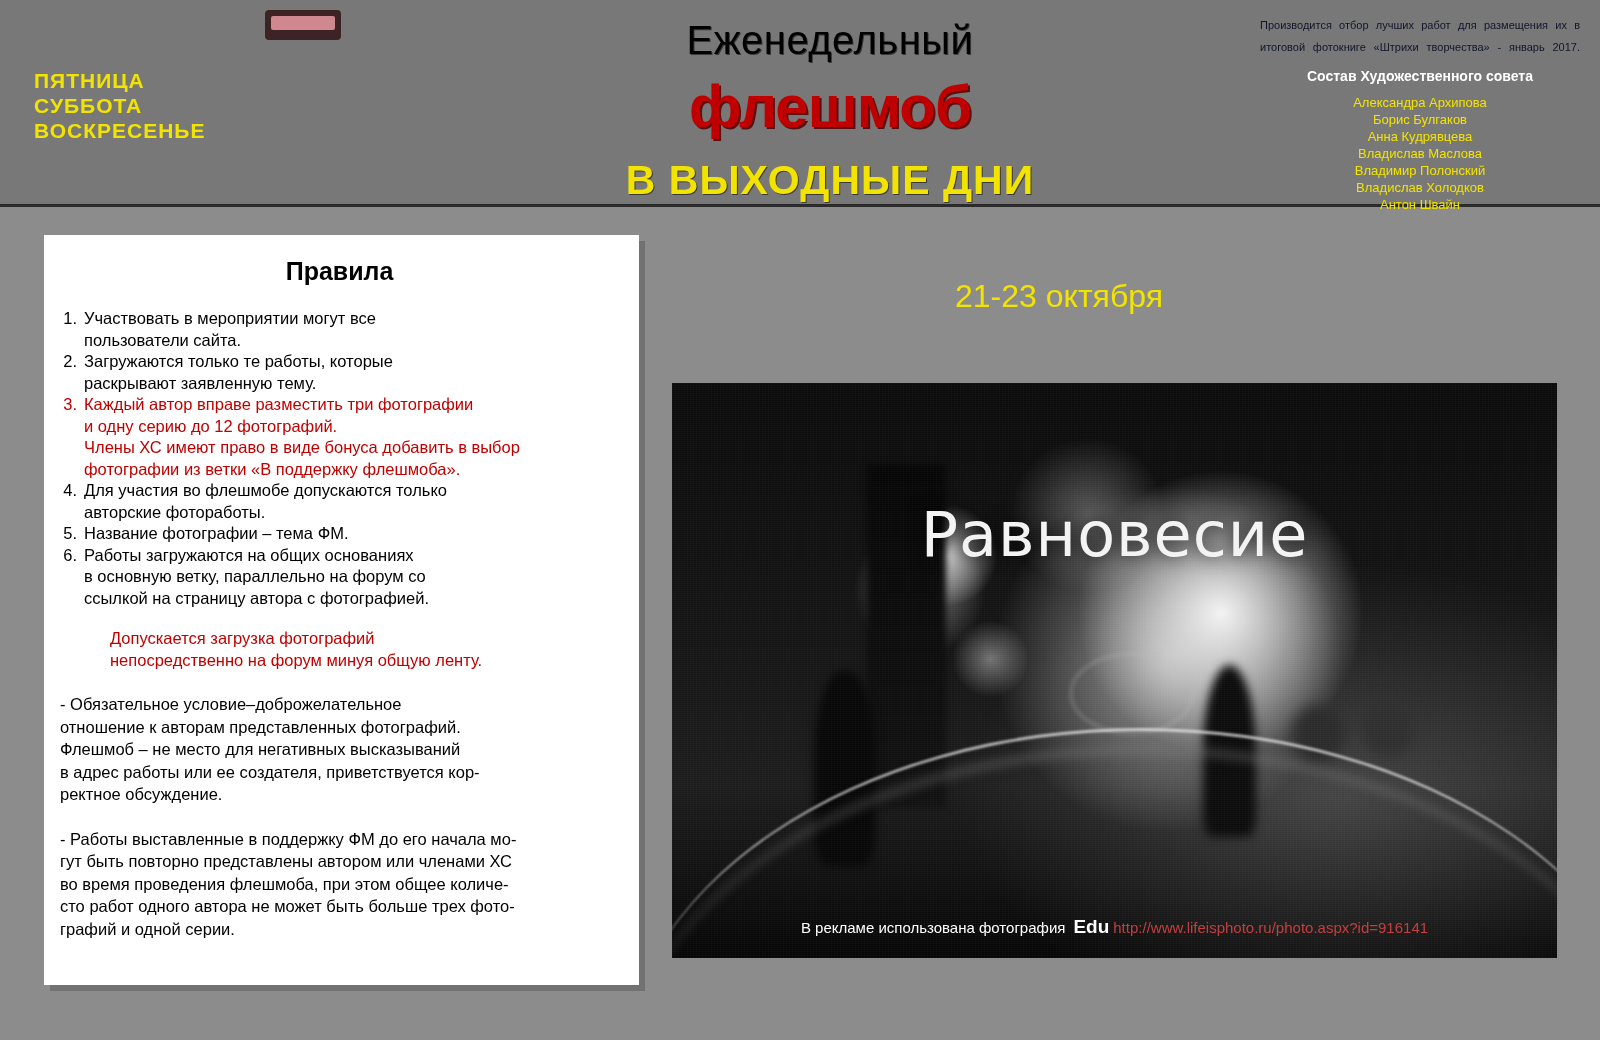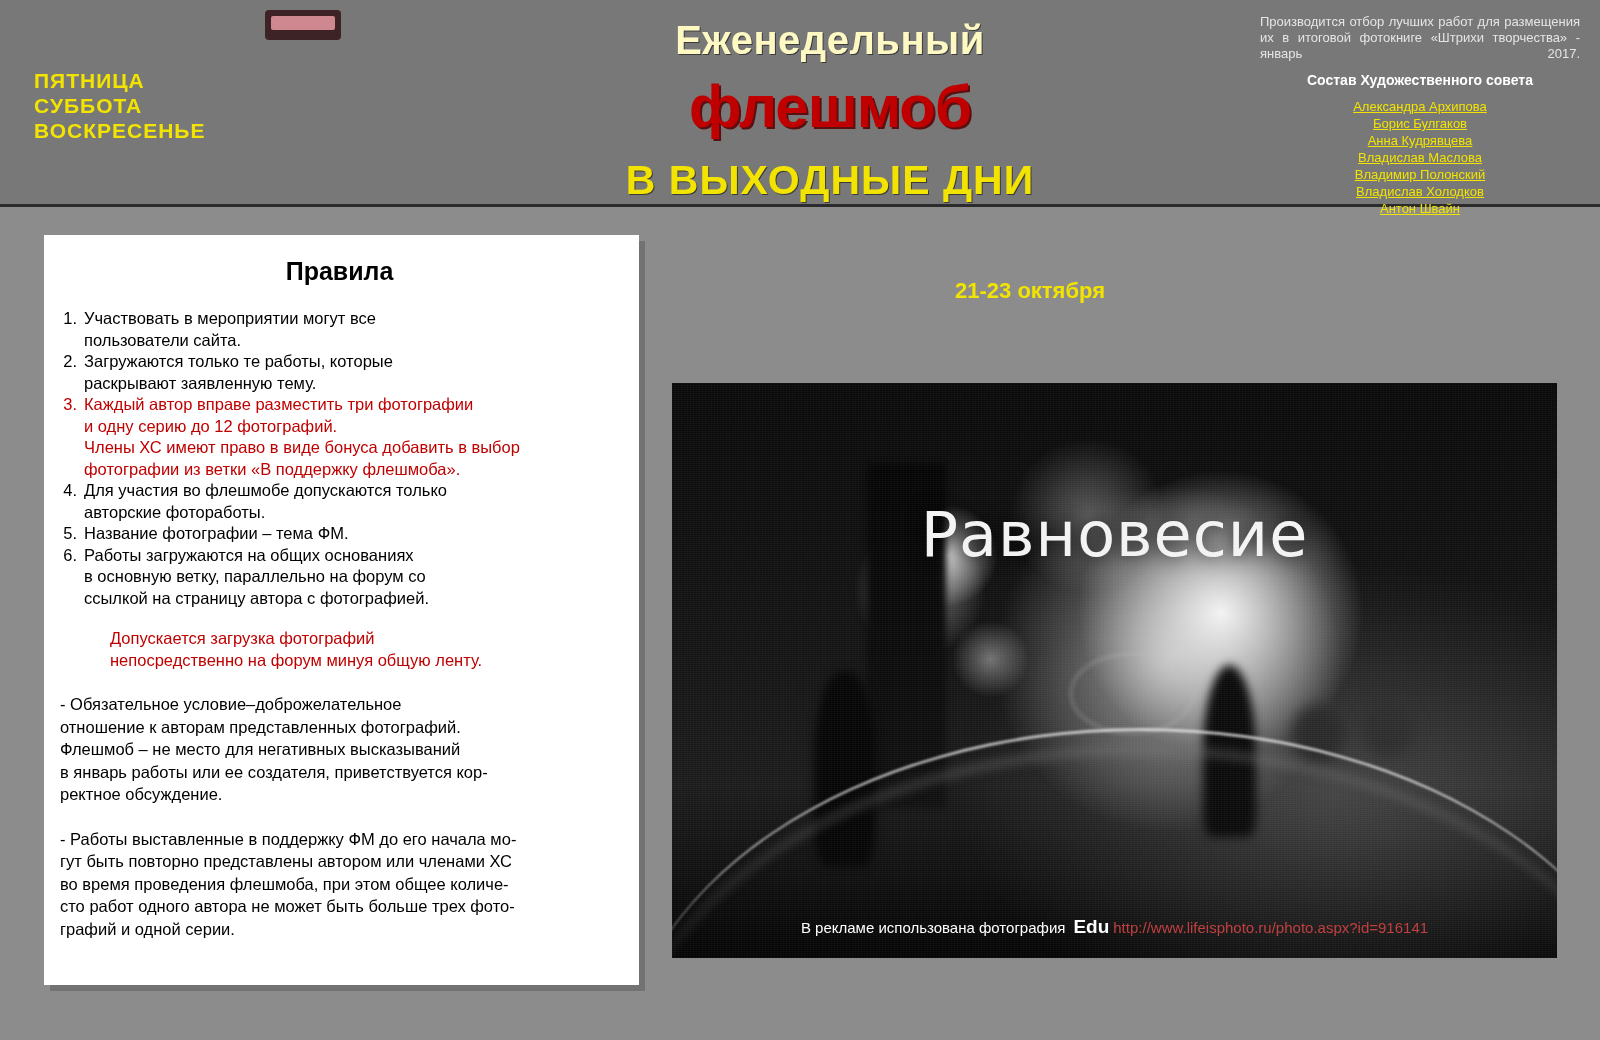--- a/index.html
+++ b/index.html
@@ -67,42 +67,42 @@
   .cam-dot2 { position: absolute; left: 52px; top: 52px; width: 20px; height: 20px; background: #8f4b53; border-radius: 50%; }
   .cam-grip { position: absolute; left: 14px; top: 36px; width: 48px; height: 11px; background: #c4747f; border-radius: 3px; }
   .cam-grip2 { position: absolute; left: 14px; top: 115px; width: 48px; height: 44px; background: #b2636d; border-radius: 4px; }
   .cam-grip2 .gline { height: 4px; background: #8f4b53; margin: 6px 6px 0 6px; border-radius: 2px; }
   .cam-bar { position: absolute; left: 24px; top: 66px; width: 14px; height: 48px; background: #f0cfd3; border-radius: 4px; }
   .cam-flash { position: absolute; left: 206px; top: 36px; width: 30px; height: 20px; background: #e9b9bf; border-radius: 3px; }
 
   
   .title-block { position: absolute; left: 470px; top: 18px; width: 720px; text-align: center; }
   .t-line1 {
-    color: #fef9c3; font-weight: bold; font-size: 40px; letter-spacing: 0.5px;
+    color: #000000; font-weight: normal; font-size: 40px; letter-spacing: 0.5px;
     text-shadow: 1px 1px 0 #3a3a3a;
   }
   .t-line2 {
     color: #c00000; font-weight: bold; font-size: 60px; line-height: 92px;
     letter-spacing: -1px; margin-top: -2px;
     text-shadow: 2px 2px 0 #5a1010;
   }
   .t-line3 {
     color: #f2e400; font-weight: bold; font-size: 41px; letter-spacing: 1px;
     margin-top: 4px; text-shadow: 1px 1px 0 #3a3a3a;
   }
 
   
   .council { position: absolute; right: 20px; top: 14px; width: 320px; text-align: center; }
   .council-note {
-    color: #e5e5e5; font-size: 13px; line-height: 16px;
+    color: #0f172a; font-size: 11px; line-height: 22px;
     text-align: justify; text-align-last: justify;
     margin-bottom: 10px;
   }
   .council-title { color: #ffffff; font-weight: bold; font-size: 14px; margin-bottom: 10px; }
-  .council-name { color: #f2e400; font-size: 13px; line-height: 17px; text-decoration: underline; }
+  .council-name { color: #f2e400; font-size: 13px; line-height: 17px; }
 
   
   .rules {
     position: absolute; left: 44px; top: 235px;
     width: 595px; height: 750px;
     background: #ffffff;
     box-shadow: 6px 6px 0 rgba(0,0,0,0.18);
     padding: 22px 20px 10px 16px;
   }
   .rules-title {
@@ -121,21 +121,21 @@
     margin: 18px 0 0 50px; white-space: pre-line;
   }
   .para {
     font-size: 16.5px; line-height: 22.5px; color: #000;
     margin-top: 22px; text-align: justify; white-space: pre-line;
   }
 
   
   .date-line {
     position: absolute; left: 955px; top: 278px;
-    color: #f2e400; font-weight: bold; font-size: 22px;
+    color: #f2e400; font-weight: normal; font-size: 32px;
   }
   .photo {
     position: absolute; left: 672px; top: 383px;
     width: 885px; height: 575px;
     background:
       radial-gradient(circle at 62% 40%, rgba(255,255,255,0.92) 0%, rgba(255,255,255,0.0) 22%),
       radial-gradient(circle at 56% 48%, rgba(255,255,255,0.55) 0%, rgba(255,255,255,0.0) 30%),
       radial-gradient(circle at 31% 30%, rgba(255,255,255,0.75) 0%, rgba(255,255,255,0.0) 7%),
       radial-gradient(circle at 28% 36%, rgba(255,255,255,0.45) 0%, rgba(255,255,255,0.0) 9%),
       radial-gradient(circle at 36% 48%, rgba(255,255,255,0.4) 0%, rgba(255,255,255,0.0) 6%),
@@ -273,21 +273,21 @@
       <span class="rule-text">Работы загружаются на общих основаниях
 в основную ветку, параллельно на форум со
 ссылкой на страницу автора с фотографией.</span>
     </div>
 
     <div class="note-red">Допускается загрузка фотографий
  непосредственно на форум минуя общую ленту.</div>
     <div class="para"> - Обязательное условие–доброжелательное
 отношение к авторам представленных фотографий.
 Флешмоб – не место для негативных высказываний
-в январь работы или ее создателя, приветствуется кор-
+в адрес работы или ее создателя, приветствуется кор-
 ректное обсуждение.</div>
     <div class="para"> - Работы выставленные в поддержку ФМ до его начала  мо-
 гут быть повторно представлены автором или членами ХС
 во время проведения флешмоба, при этом общее количе-
 сто работ одного автора не может быть больше трех фото-
 графий и одной серии.</div>
   </div>
 
   <div class="date-line">21-23 октября</div>
 

